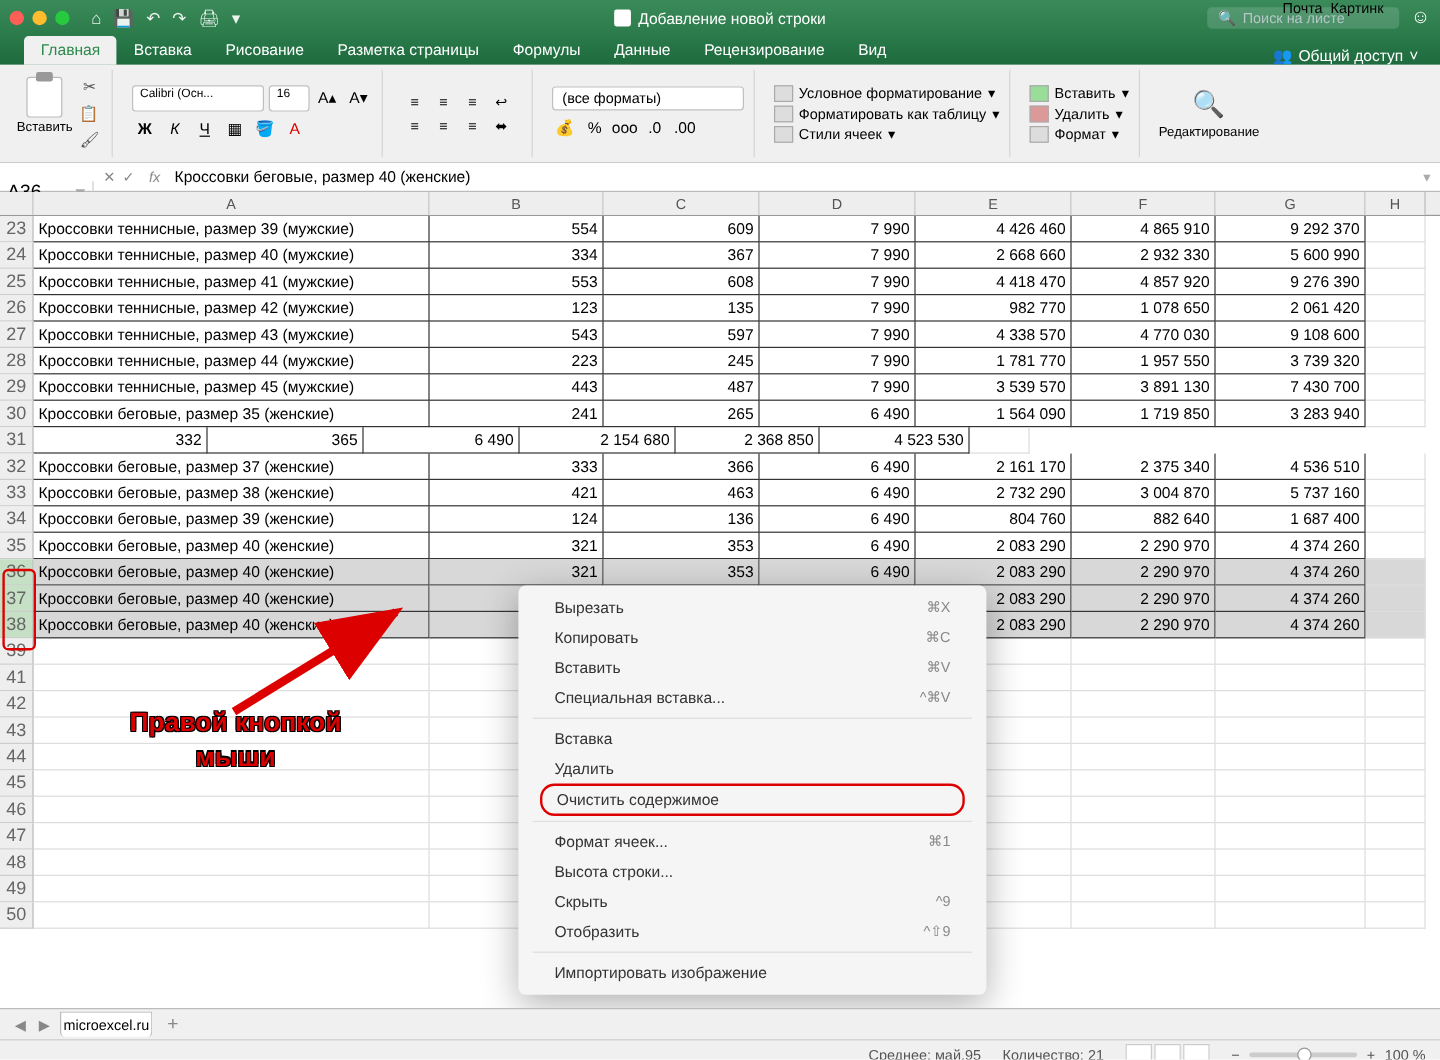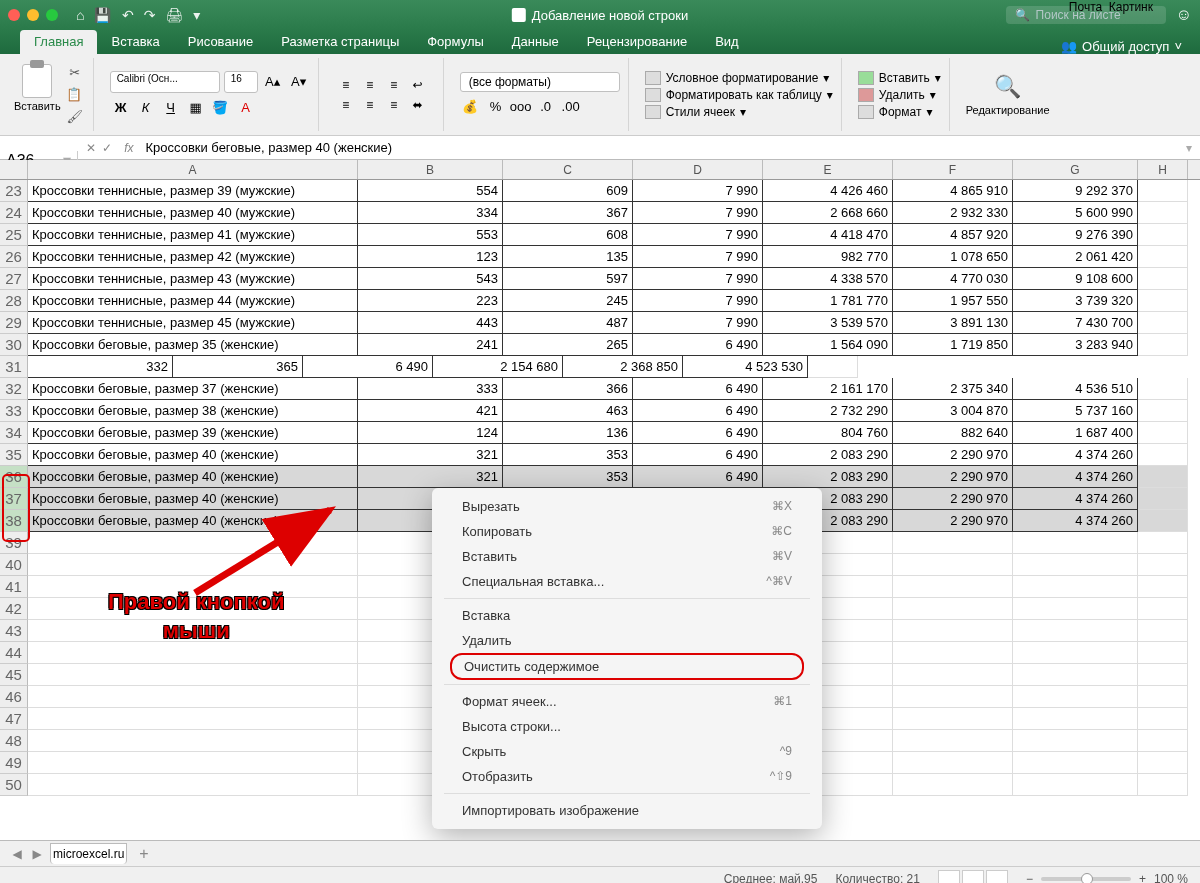--- a/index.html
+++ b/index.html
@@ -426,31 +426,20 @@
     <div class="cell A"></div>
     <div class="cell B"></div>
     <div class="cell C"></div>
     <div class="cell D"></div>
     <div class="cell E"></div>
     <div class="cell F"></div>
     <div class="cell G"></div>
     <div class="cell H"></div>
       </div>
       <div class="row empty">
-        <div class="rh">40</div>
-    <div class="cell A"></div>
-    <div class="cell B"></div>
-    <div class="cell C"></div>
-    <div class="cell D"></div>
-    <div class="cell E"></div>
-    <div class="cell F"></div>
-    <div class="cell G"></div>
-    <div class="cell H"></div>
-      </div>
-      <div class="row empty">
         <div class="rh">41</div>
     <div class="cell A"></div>
     <div class="cell B"></div>
     <div class="cell C"></div>
     <div class="cell D"></div>
     <div class="cell E"></div>
     <div class="cell F"></div>
     <div class="cell G"></div>
     <div class="cell H"></div>
       </div>

